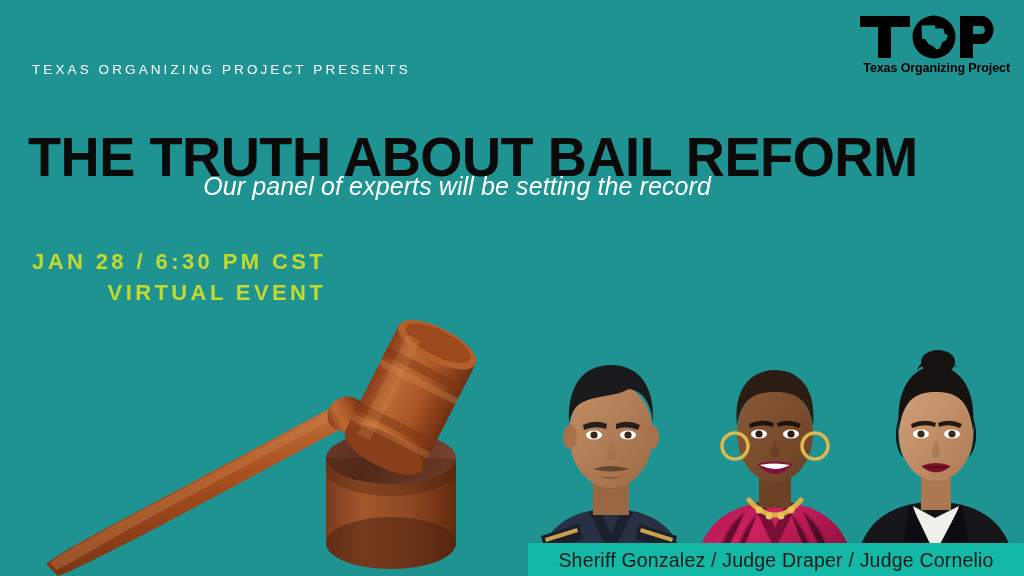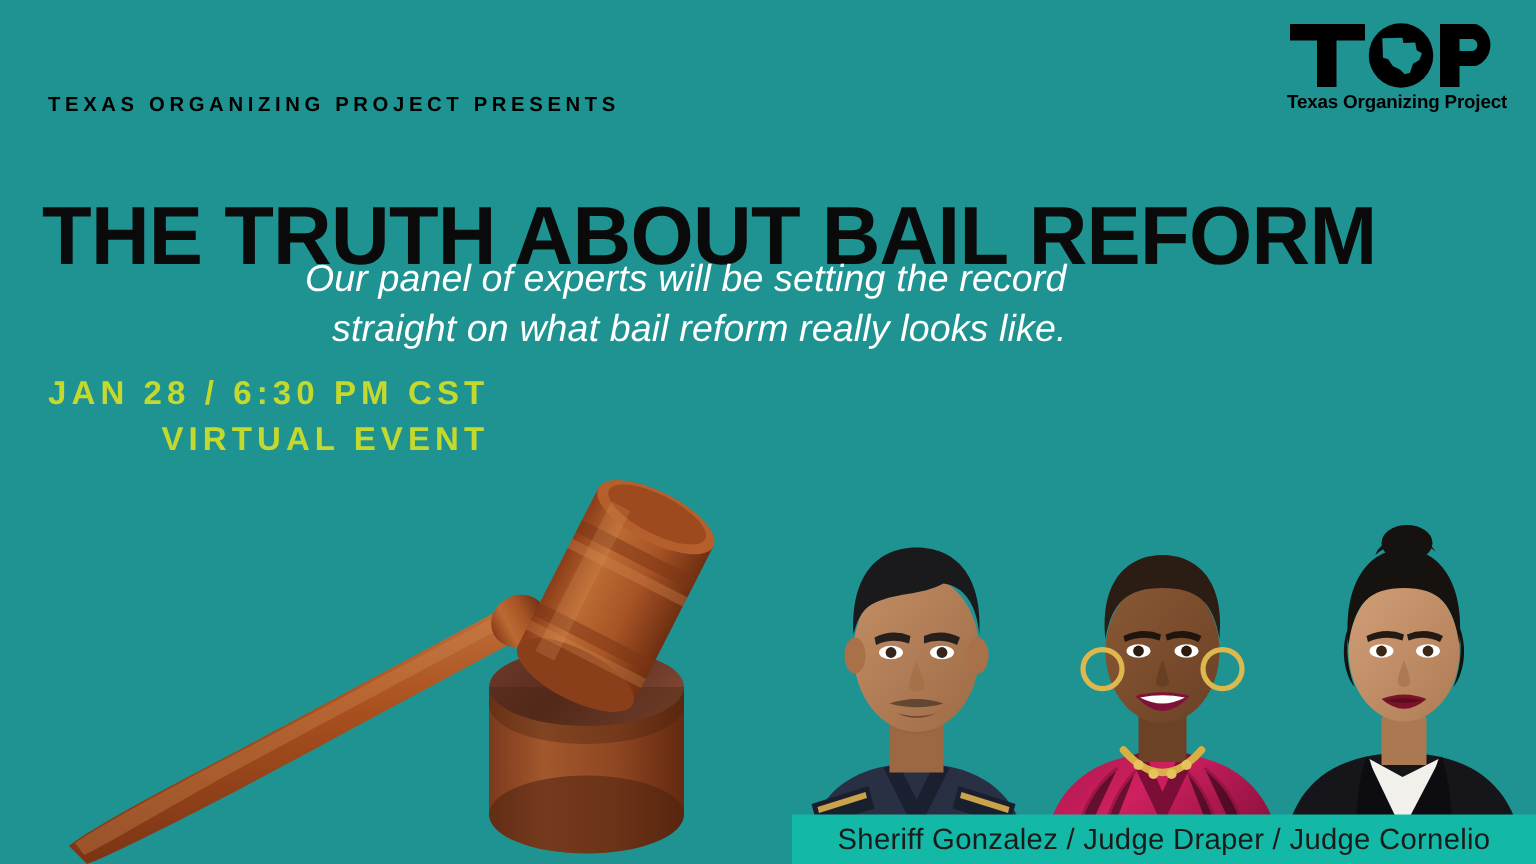--- a/index.html
+++ b/index.html
@@ -15,21 +15,21 @@
     background: #1f9391;
     font-family: "Liberation Sans", sans-serif;
   }
 
   
   #logo {
     position: absolute;
     top: 14px;
     right: 14px;
     width: 152px;
-    text-align: left;
+    text-align: right;
   }
   #logo-mark {
     display: block;
     width: 152px;
     height: 46px;
   }
   #logo-sub {
     display: block;
     margin-top: 1px;
     font-size: 12.5px;
@@ -38,23 +38,23 @@
     letter-spacing: -0.1px;
     white-space: nowrap;
   }
 
   
   #kicker {
     position: absolute;
     left: 32px;
     top: 62px;
     font-size: 13.5px;
-    font-weight: bold;
+    font-weight: normal;
     letter-spacing: 3.1px;
-    color: #000000;
+    color: #ffffff;
   }
   #headline {
     position: absolute;
     left: 28px;
     top: 92px;
     font-size: 55px;
     font-weight: bold;
     color: #0a0a0a;
     letter-spacing: -0.5px;
     line-height: 1.05;
@@ -156,21 +156,20 @@
     </svg>
     <span id="logo-sub">Texas Organizing Project</span>
   </div>
 
   <div id="kicker">TEXAS ORGANIZING PROJECT PRESENTS</div>
 
   <h1 id="headline">THE TRUTH ABOUT BAIL REFORM</h1>
 
   <div id="desc">
     <span class="line">Our panel of experts will be setting the record</span>
-    <span class="line">straight on what bail reform really looks like.</span>
   </div>
 
   <div id="eventinfo">
     <span class="line">JAN 28 / 6:30 PM CST</span>
     <span class="line">VIRTUAL EVENT</span>
   </div>
 
   <svg id="gavel" viewBox="0 0 470 280">
     <defs>
       <linearGradient id="woodA" x1="0" y1="0" x2="0" y2="1">

